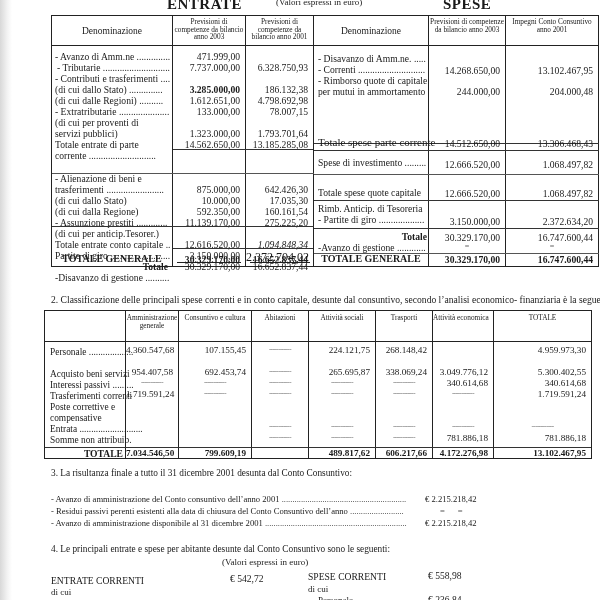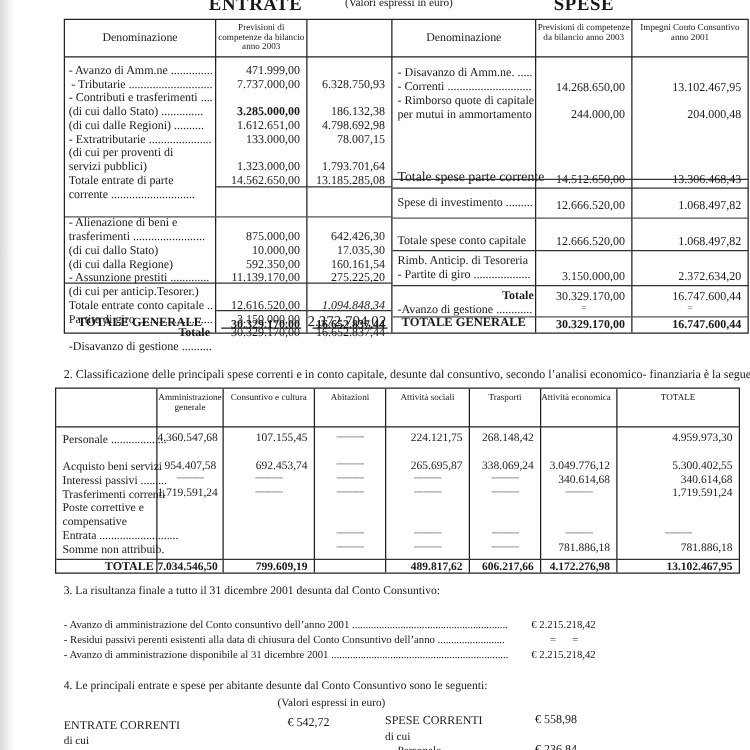--- a/index.html
+++ b/index.html
@@ -32,20 +32,21 @@
   <div class="abs" style="left:261px; top:0; width:0; height:100%; border-left:1.5px solid #222;"></div>
   <div class="abs" style="left:376px; top:0; width:0; height:100%; border-left:1.5px solid #222;"></div>
   <div class="abs" style="left:453px; top:0; width:0; height:100%; border-left:1.5px solid #222;"></div>
 
   <div class="abs" style="left:0; top:29px; width:100%; height:0; border-top:1.5px solid #222;"></div>
 
   <div class="abs" style="left:0; top:220px; width:262px; height:0;"></div>
 
   <div class="abs" style="left:0; top:10px; width:120px; text-align:center; font-size:9.5px;">Denominazione</div>
   <div class="abs" style="left:121px; top:2px; width:72px; text-align:center; font-size:7.3px; line-height:7.5px;">Previsioni di competenze da bilancio anno 2003</div>
+  <div class="abs" style="left:194px; top:2px; width:67px; text-align:center; font-size:7.3px; line-height:7.5px;">Previsioni di competenze da bilancio anno 2001</div>
   <div class="abs" style="left:262px; top:10px; width:114px; text-align:center; font-size:9.5px;">Denominazione</div>
   <div class="abs" style="left:377px; top:2px; width:76px; text-align:center; font-size:7.3px; line-height:7.5px;">Previsioni di competenze da bilancio anno 2003</div>
   <div class="abs" style="left:454px; top:2px; width:92px; text-align:center; font-size:7.3px; line-height:7.5px;">Impegni Conto Consuntivo anno 2001</div>
 
   <div id="entrate-rows" class="abs" style="left:0; top:35px; width:262px;">
       <div class="abs lbl" style="left: 0px; top: 0px; width: 120px; font-size: 9.6px; overflow: hidden;">- Avanzo di Amm.ne ..............</div>
       <div class="abs num" style="left: 121px; top: 0px; width: 72px; font-size: 9.6px;">471.999,00</div>
       <div class="abs num" style="left: 194px; top: 0px; width: 67px; font-size: 9.6px;"></div>
       <div class="abs lbl" style="left: 0px; top: 11px; width: 120px; font-size: 9.6px; overflow: hidden; text-align: center;">- Tributarie ............................</div>
       <div class="abs num" style="left: 121px; top: 11px; width: 72px; font-size: 9.6px;">7.737.000,00</div>
@@ -126,21 +127,21 @@
   <div class="abs lbl" style="left:263px; top:120px; font-size:11px;">Totale spese parte corrente</div>
   <div class="abs num" style="left:377px; top:122px; width:76px; font-size:9.6px;">14.512.650,00</div>
   <div class="abs num" style="left:454px; top:122px; width:92px; font-size:9.6px;">13.306.468,43</div>
   <div class="abs" style="left:262px; top:134px; width:285px; border-top:1px solid #333;"></div>
 
   <div class="abs lbl" style="left:263px; top:141px; font-size:9.6px;">Spese di investimento .........</div>
   <div class="abs num" style="left:377px; top:143px; width:76px; font-size:9.6px;">12.666.520,00</div>
   <div class="abs num" style="left:454px; top:143px; width:92px; font-size:9.6px;">1.068.497,82</div>
   <div class="abs" style="left:262px; top:158px; width:285px; border-top:1px solid #555;"></div>
 
-  <div class="abs lbl" style="left:263px; top:171px; font-size:9.6px;">Totale spese conto capitale</div>
+  <div class="abs lbl" style="left:263px; top:171px; font-size:9.6px;">Totale spese quote capitale</div>
   <div class="abs num" style="left:377px; top:172px; width:76px; font-size:9.6px;">12.666.520,00</div>
   <div class="abs num" style="left:454px; top:172px; width:92px; font-size:9.6px;">1.068.497,82</div>
   <div class="abs" style="left:262px; top:184px; width:285px; border-top:1px solid #333;"></div>
 
   <div class="abs lbl" style="left:263px; top:187px; font-size:9.6px;">Rimb. Anticip. di Tesoreria</div>
   <div class="abs lbl" style="left:263px; top:198px; font-size:9.6px;">- Partite di giro ...................</div>
   <div class="abs num" style="left:377px; top:200px; width:76px; font-size:9.6px;">3.150.000,00</div>
   <div class="abs num" style="left:454px; top:200px; width:92px; font-size:9.6px;">2.372.634,20</div>
   <div class="abs" style="left:262px; top:212px; width:285px; border-top:1px solid #333;"></div>
 

